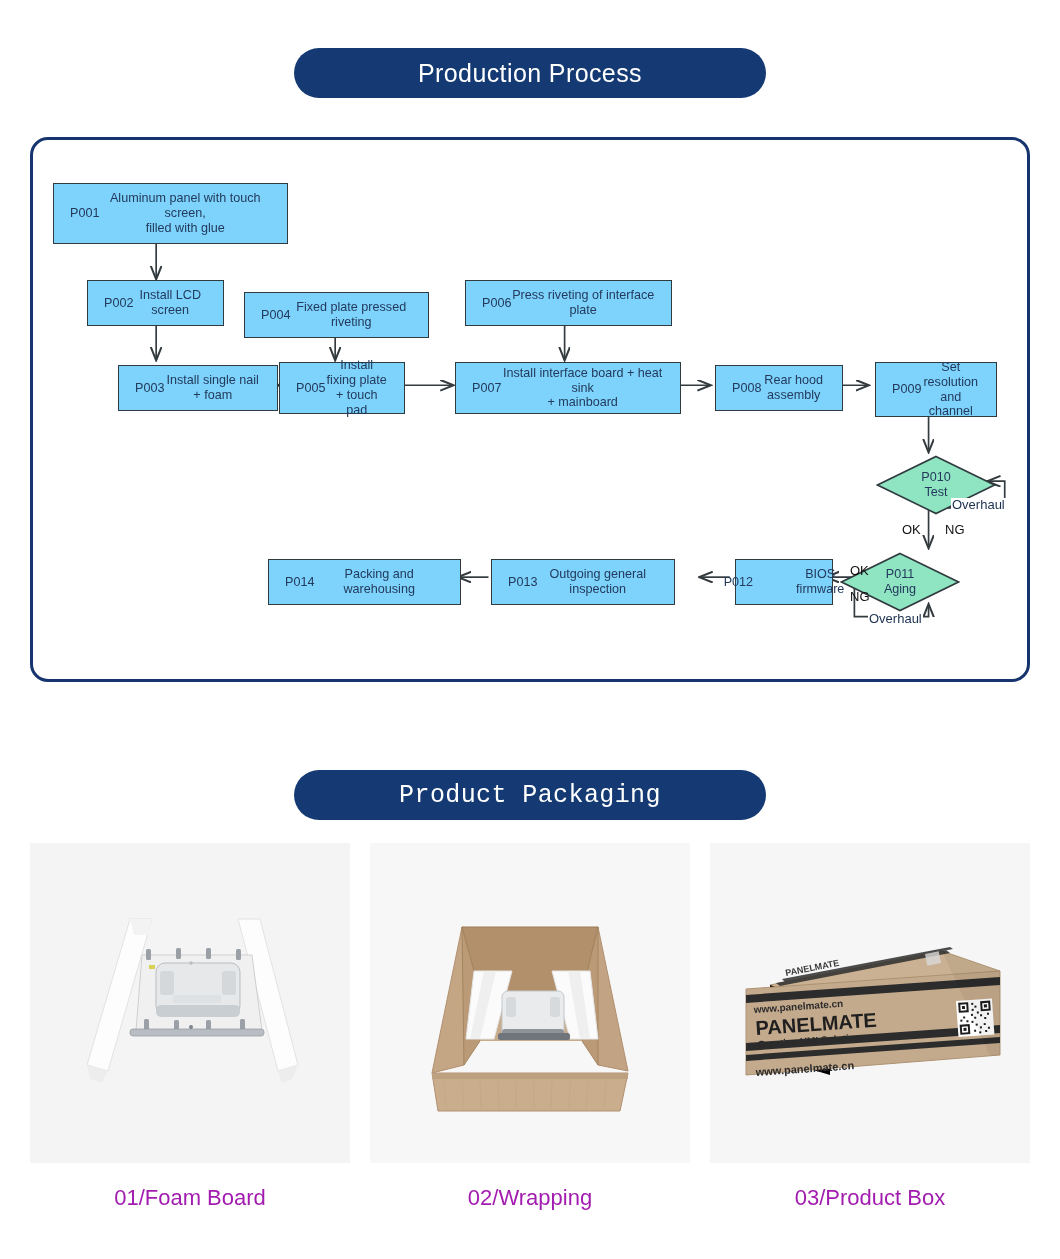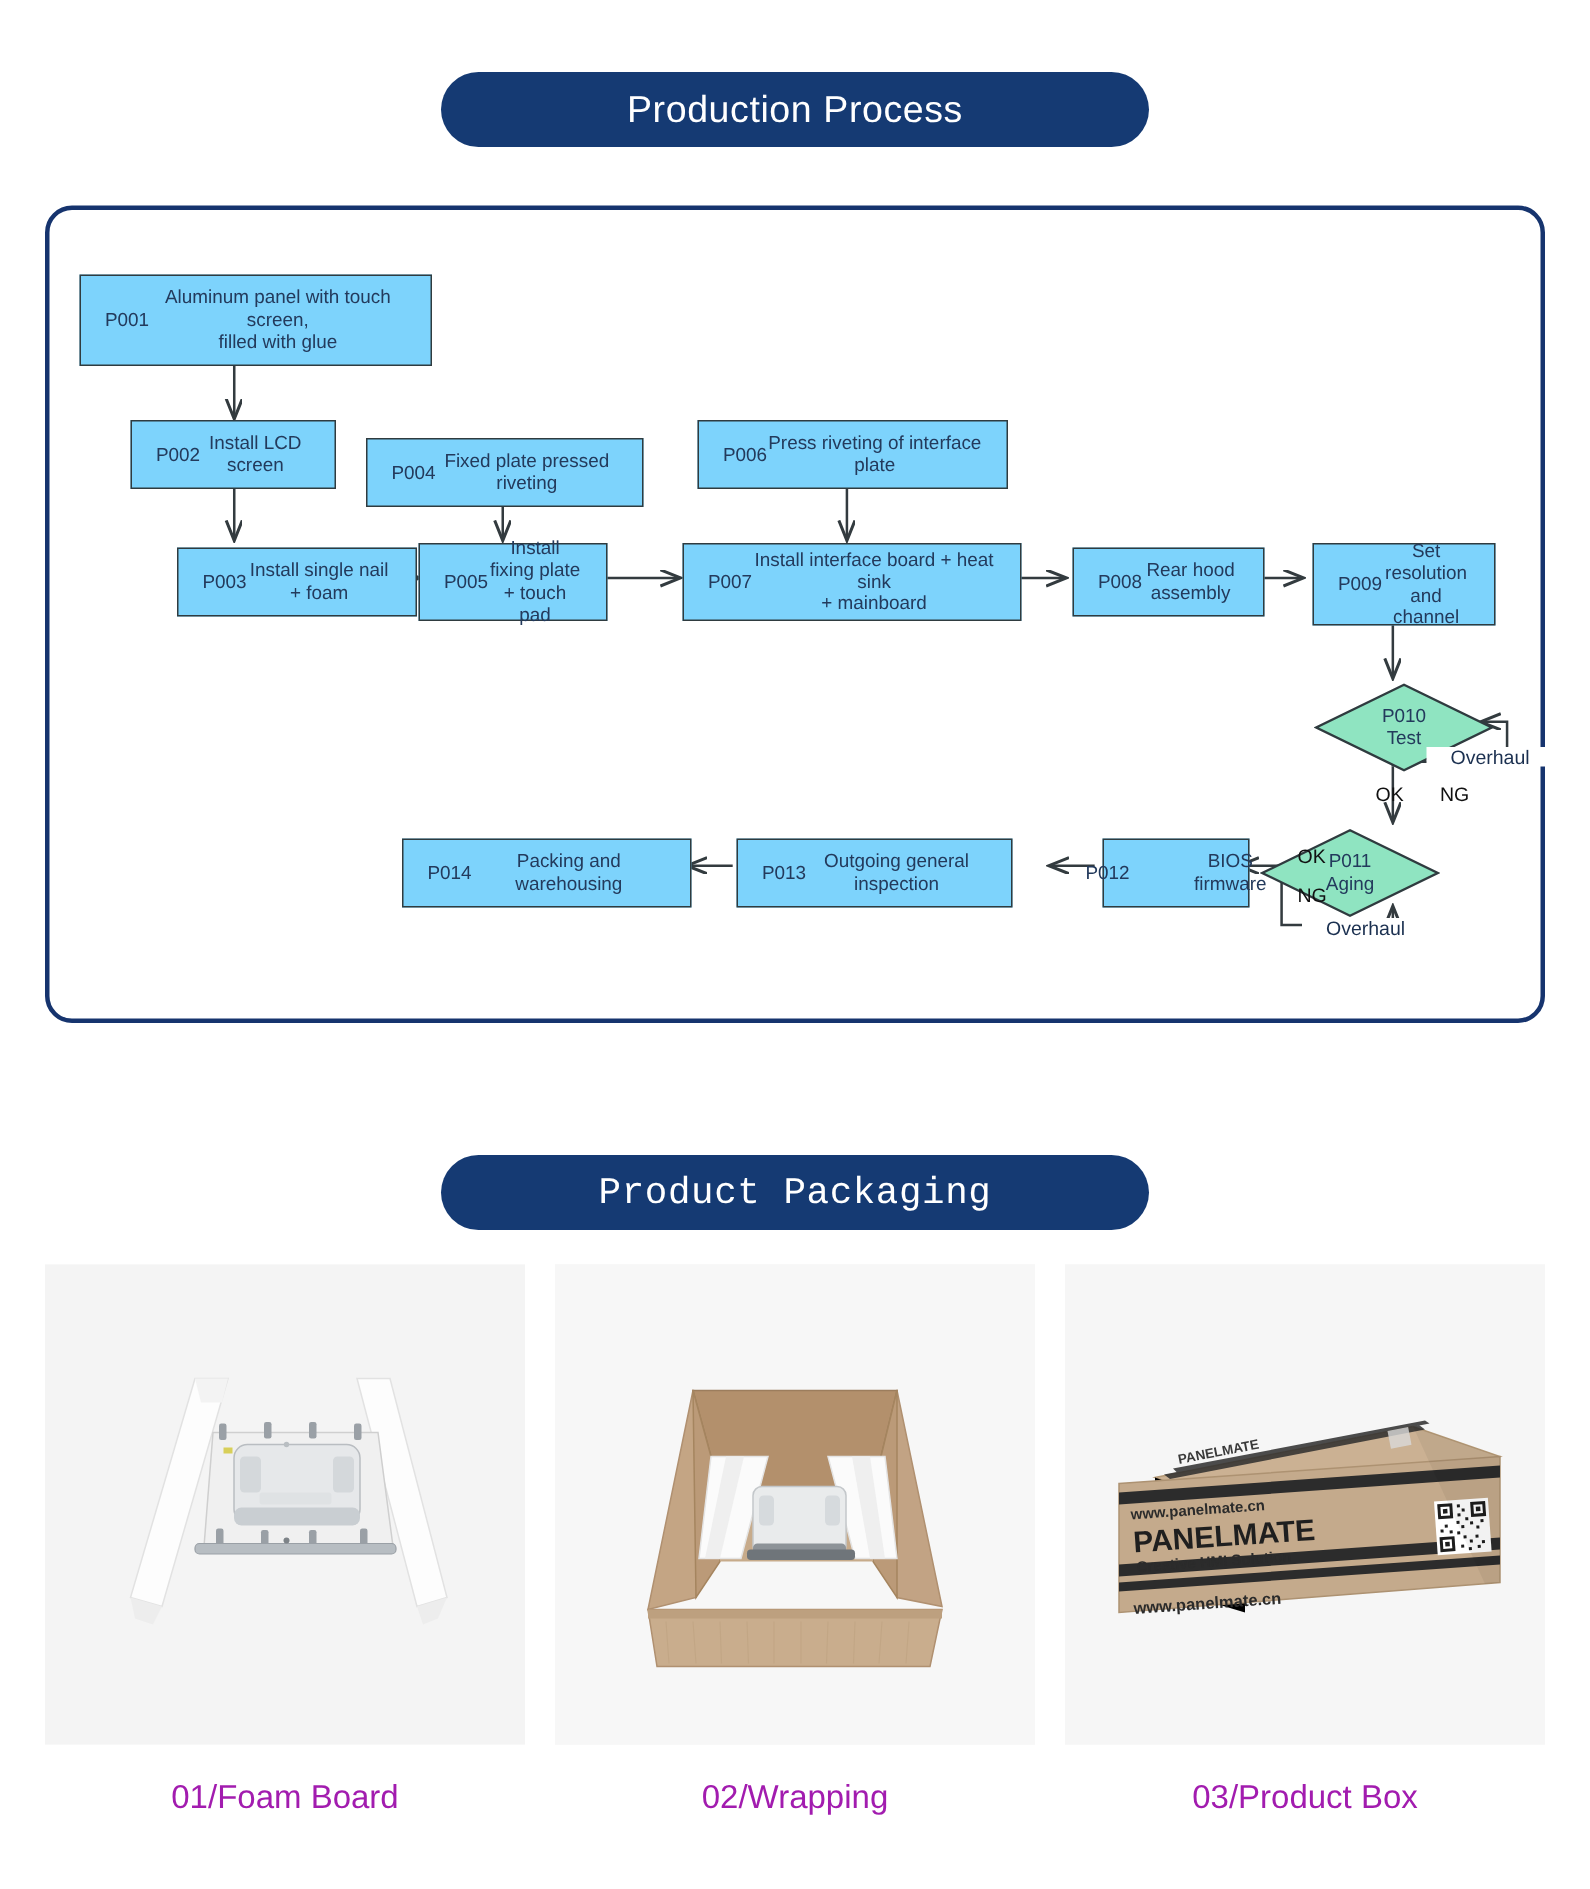--- a/index.html
+++ b/index.html
@@ -76,21 +76,21 @@
     color: #233a5c;
     pointer-events: none;
   }
 
   .edge-label {
     position: absolute;
     font-size: 13px;
     color: #1b3050;
     z-index: 4;
     background: #fff;
-    padding: 0 16px;
+    padding: 0 1px;
     line-height: 1;
   }
   .edge-label.plain { color: #111111; background: transparent; }
 
   
   .gallery {
     position: absolute;
     left: 30px; top: 843px;
     width: 1000px; height: 320px;
     display: flex;

